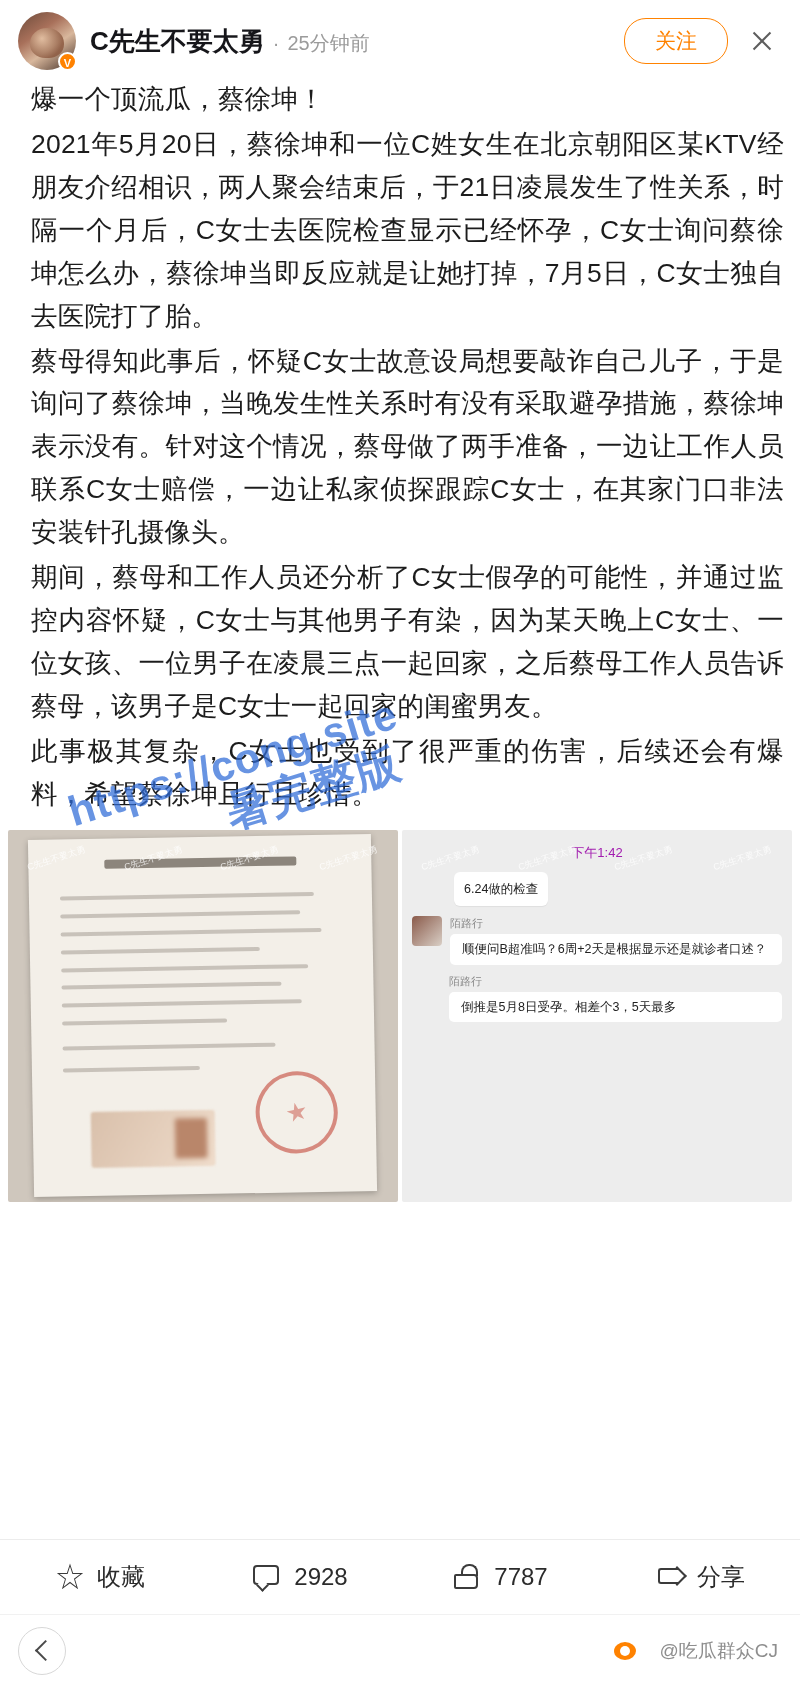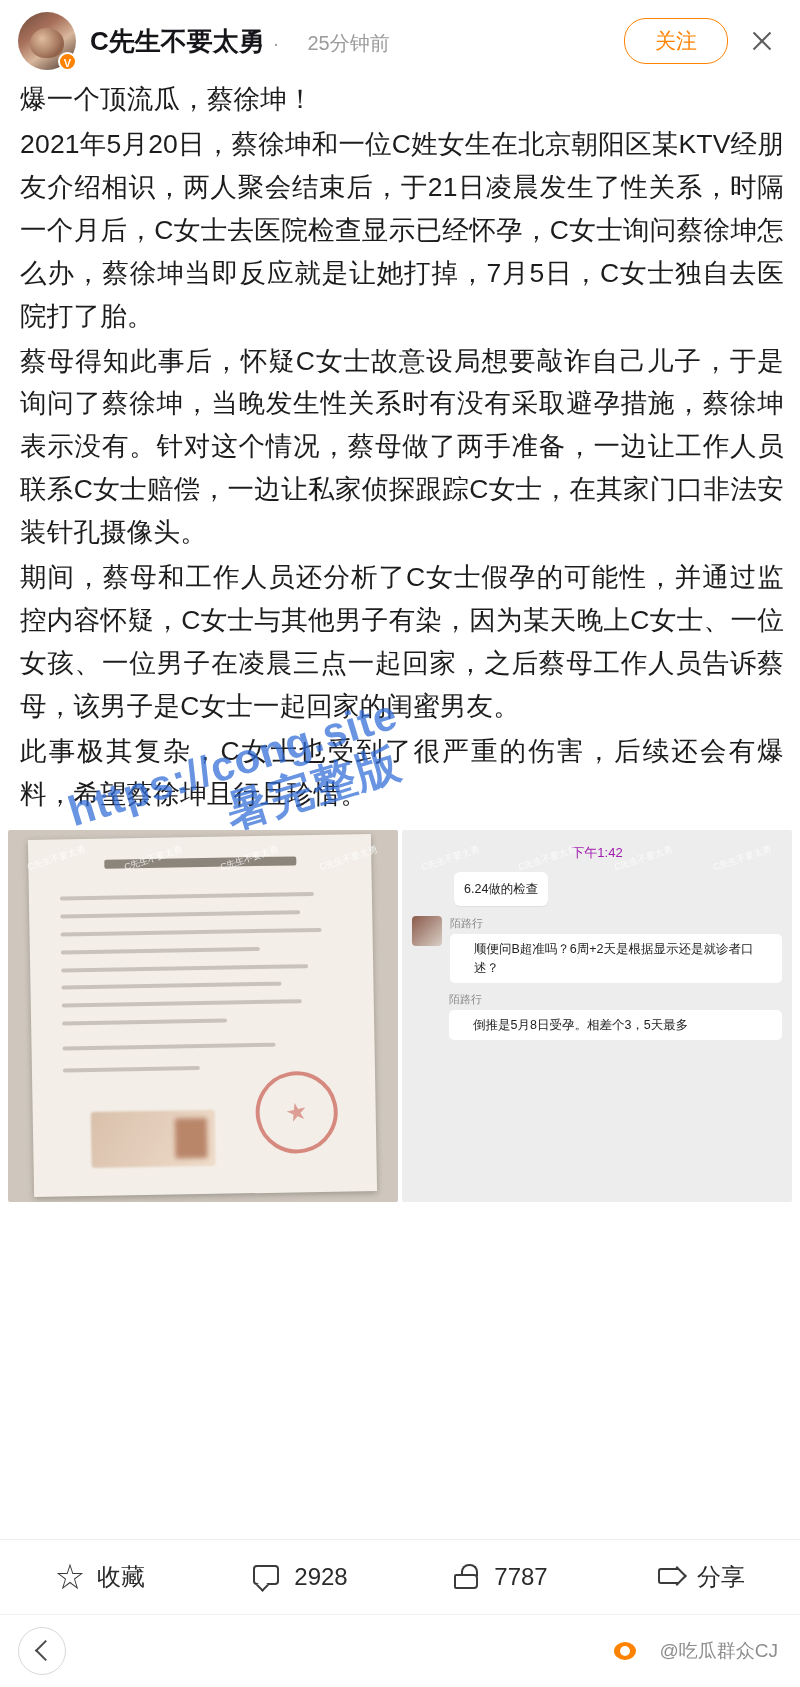--- a/index.html
+++ b/index.html
@@ -87,21 +87,20 @@
   }
   .dot-sep {
     margin: 0 8px;
     color: #9b9b9b;
     font-size: 20px;
   }
   .timestamp {
     font-size: 20px;
     color: #9b9b9b;
     white-space: nowrap;
-    margin-left: 20px;
   }
   .follow-btn {
     flex: 0 0 auto;
     border: 1px solid #ff8200;
     color: #ff8200;
     background: #fff;
     border-radius: 22px;
     font-size: 21px;
     padding: 8px 30px;
     margin-left: 10px;
@@ -135,21 +134,21 @@
     overflow: hidden;
   }
   .post-text {
     padding: 0 16px;
     font-size: 26.5px;
     line-height: 1.62;
     color: #1c1c1c;
     letter-spacing: 0.2px;
   }
   .post-text p {
-    margin: 0 0 2px 4px;
+    margin: 0 0 2px 15px;
     text-align: justify;
     text-justify: inter-ideograph;
   }
 
   
   .watermark {
     position: absolute;
     left: 70px;
     top: 660px;
     transform: rotate(-17deg);
@@ -316,21 +315,21 @@
   }
   .chat-body { flex: 1 1 auto; min-width: 0; }
   .chat-nick {
     color: #8a8a8a;
     font-size: 11px;
     margin-bottom: 3px;
   }
   .chat-msg {
     background: #fff;
     border-radius: 5px;
-    padding: 6px 24px;
+    padding: 6px 12px;
     line-height: 1.45;
     font-size: 12.5px;
   }
 
   
   .actionbar {
     flex: 0 0 auto;
     height: 74px;
     display: flex;
     align-items: center;

